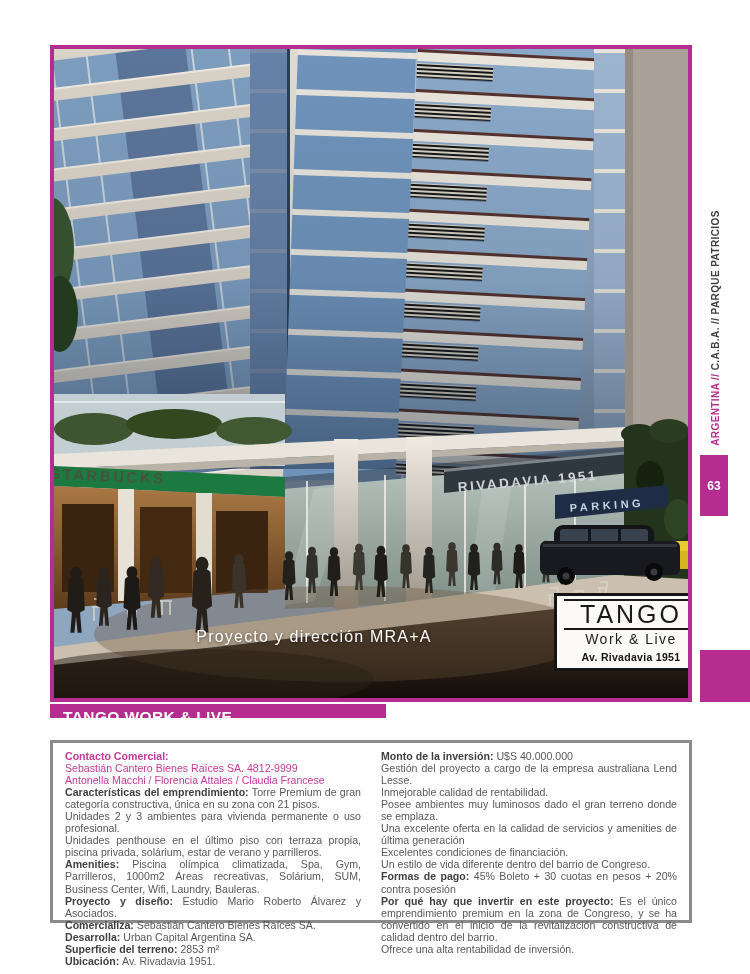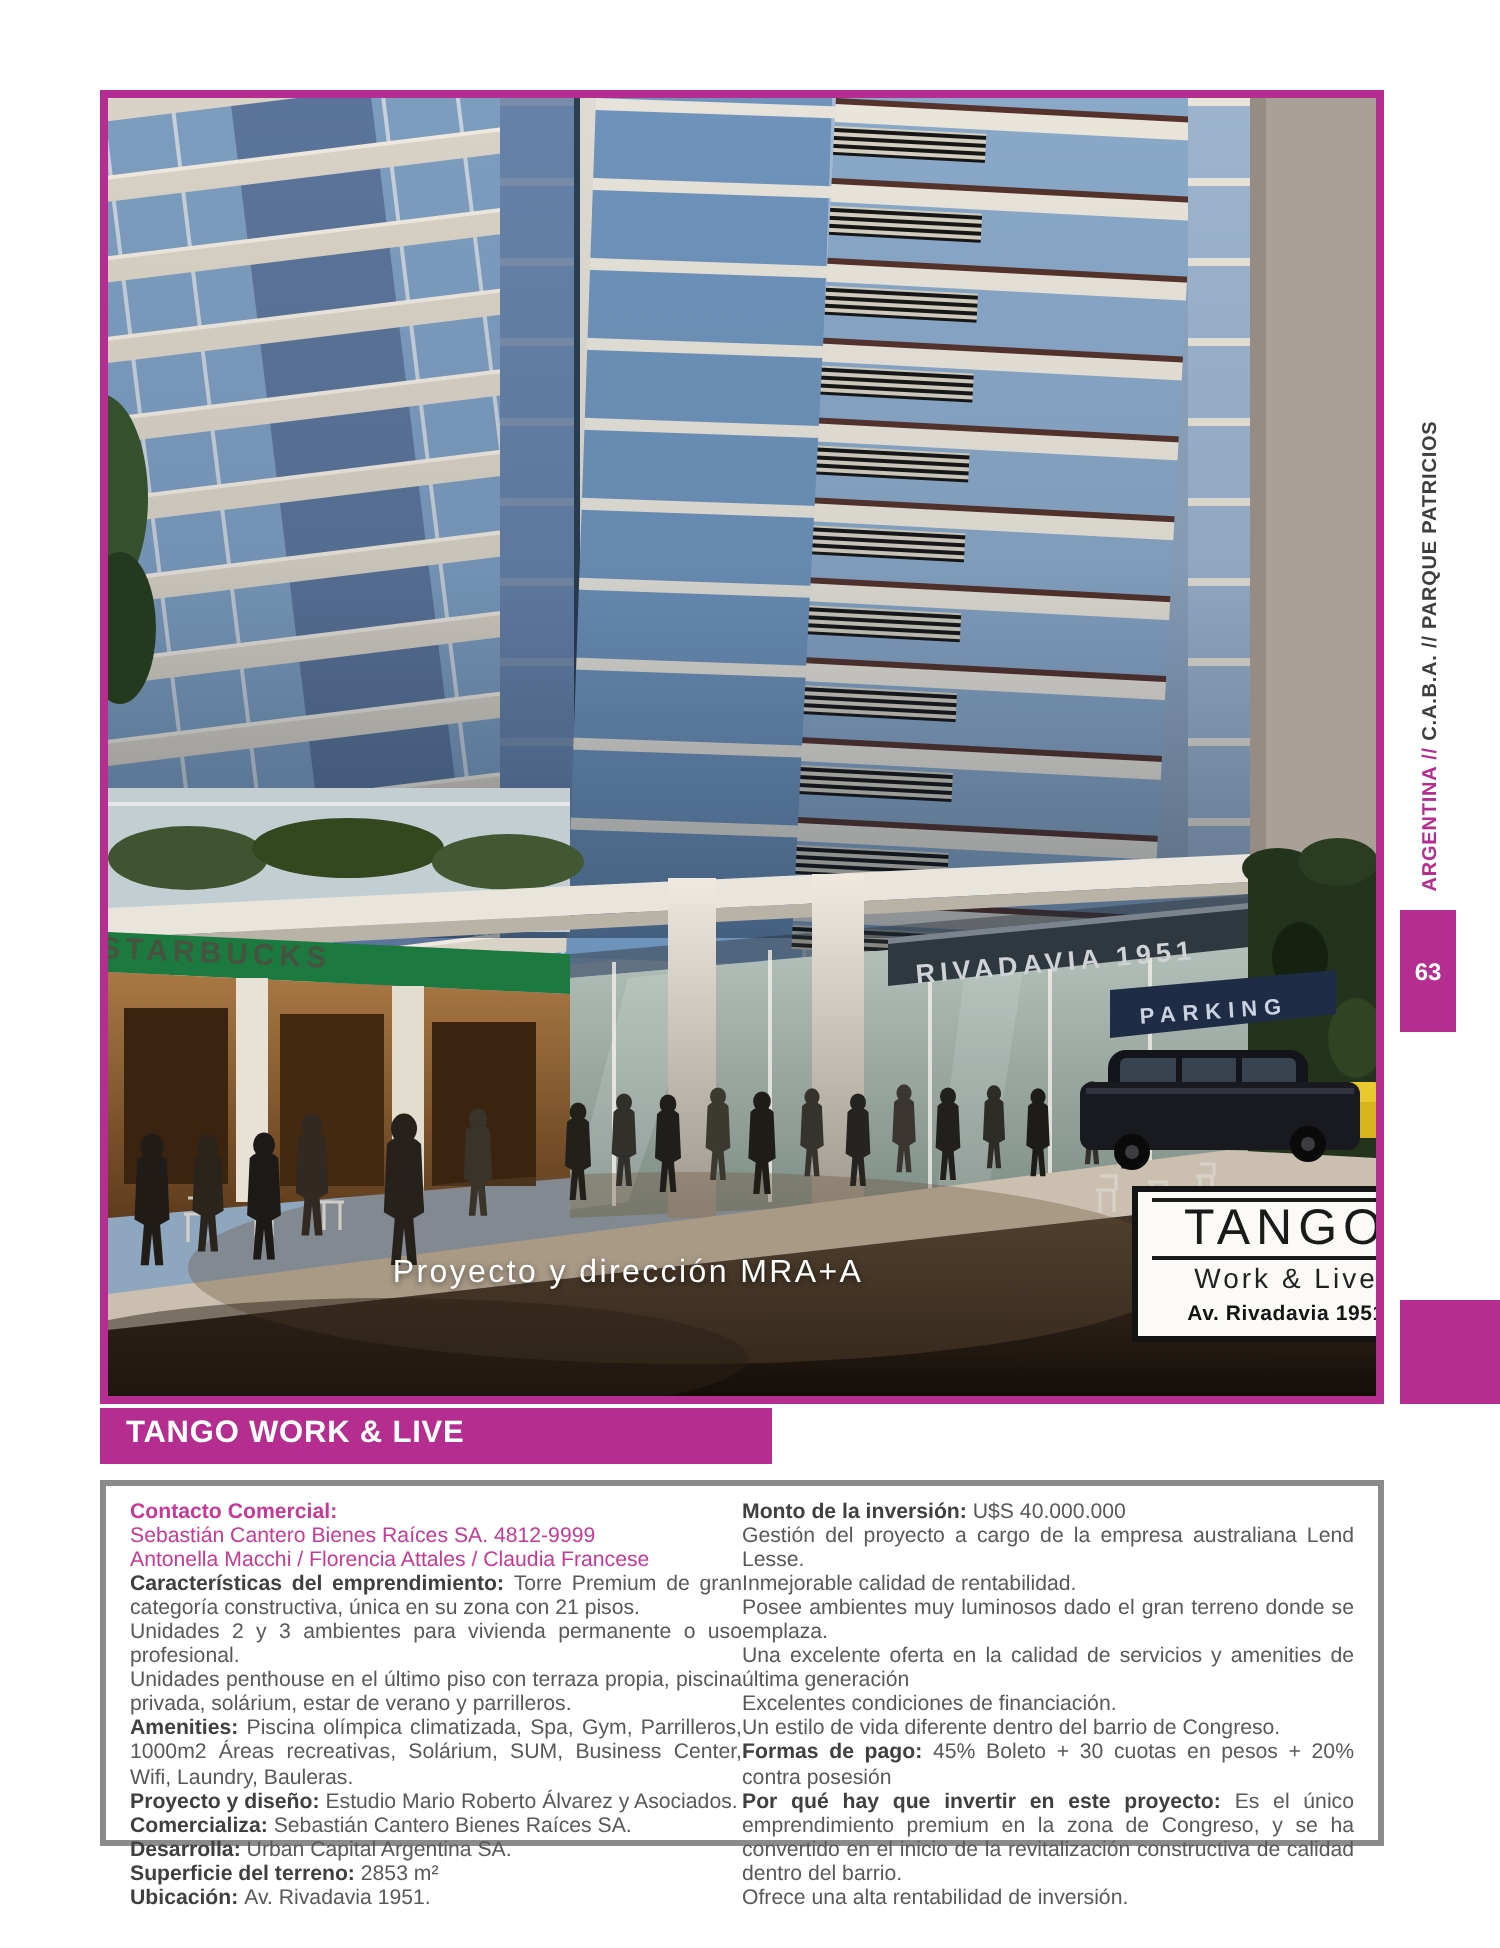--- a/index.html
+++ b/index.html
@@ -27,21 +27,21 @@
     position:absolute;left:10px;top:577px;width:500px;text-align:center;
     color:#fff;text-shadow:0 1px 3px rgba(0,0,0,.55);
   }
   .title-line1{font-size:20px;font-weight:bold;letter-spacing:1.6px;white-space:nowrap;}
   .title-line1 sup{font-size:11px;letter-spacing:.5px;}
   .title-line2{font-size:16px;font-weight:normal;letter-spacing:1.2px;margin-top:2px;white-space:nowrap;}
 
   
   .logo-box{
     position:absolute;left:500px;top:544px;width:154px;height:78px;
-    background:#fbfaf6;border:3px solid #141414;padding:3px 7px 0 7px;text-align:center;margin-left:12px;
+    background:#fbfaf6;border:3px solid #141414;padding:3px 7px 0 7px;text-align:center;
   }
   .logo-rule{height:2px;background:#1a1a1a;}
   .logo-name{font-size:25px;font-weight:normal;letter-spacing:3px;color:#1a1a1a;line-height:27px;}
   .logo-sub{font-size:14px;color:#222;line-height:16px;letter-spacing:1.5px;margin-top:1px;}
   .logo-addr{font-size:10.5px;font-weight:bold;color:#141414;margin-top:4px;letter-spacing:.3px;}
 
   
   .vertical-text{
     position:absolute;left:587px;top:321px;width:260px;height:14px;
     transform:rotate(-90deg);
@@ -53,30 +53,30 @@
     position:absolute;left:700px;top:455px;width:28px;height:61px;
     background:var(--magenta);color:#fff;font-size:12px;font-weight:bold;
     display:flex;align-items:center;justify-content:center;
   }
   .accent-block{
     position:absolute;left:700px;top:650px;width:50px;height:52px;background:var(--magenta);
   }
 
   
   .banner{
-    position:absolute;left:50px;top:704px;width:336px;height:28px;
+    position:absolute;left:50px;top:704px;width:336px;height:14px;
     background:var(--magenta);color:#fff;font-size:15.5px;font-weight:bold;
     letter-spacing:.4px;line-height:26px;padding-left:13px;
   }
 
   
   .info-box{
     position:absolute;left:50px;top:740px;width:642px;height:183px;
     border:3px solid var(--box-border);background:#fff;
-    padding:7px 12px;display:flex;
+    padding:7px 12px;display:flex;gap:20px;
   }
   .info-col{flex:1 1 0;}
   .info-para{
     font-size:10.6px;line-height:12.05px;color:var(--body-text);
     text-align:justify;
   }
   .info-para strong{color:#3f3f41;}
   .info-para.mag, .info-para.mag strong{color:var(--magenta-text);text-align:left;}
 </style>
 </head>

